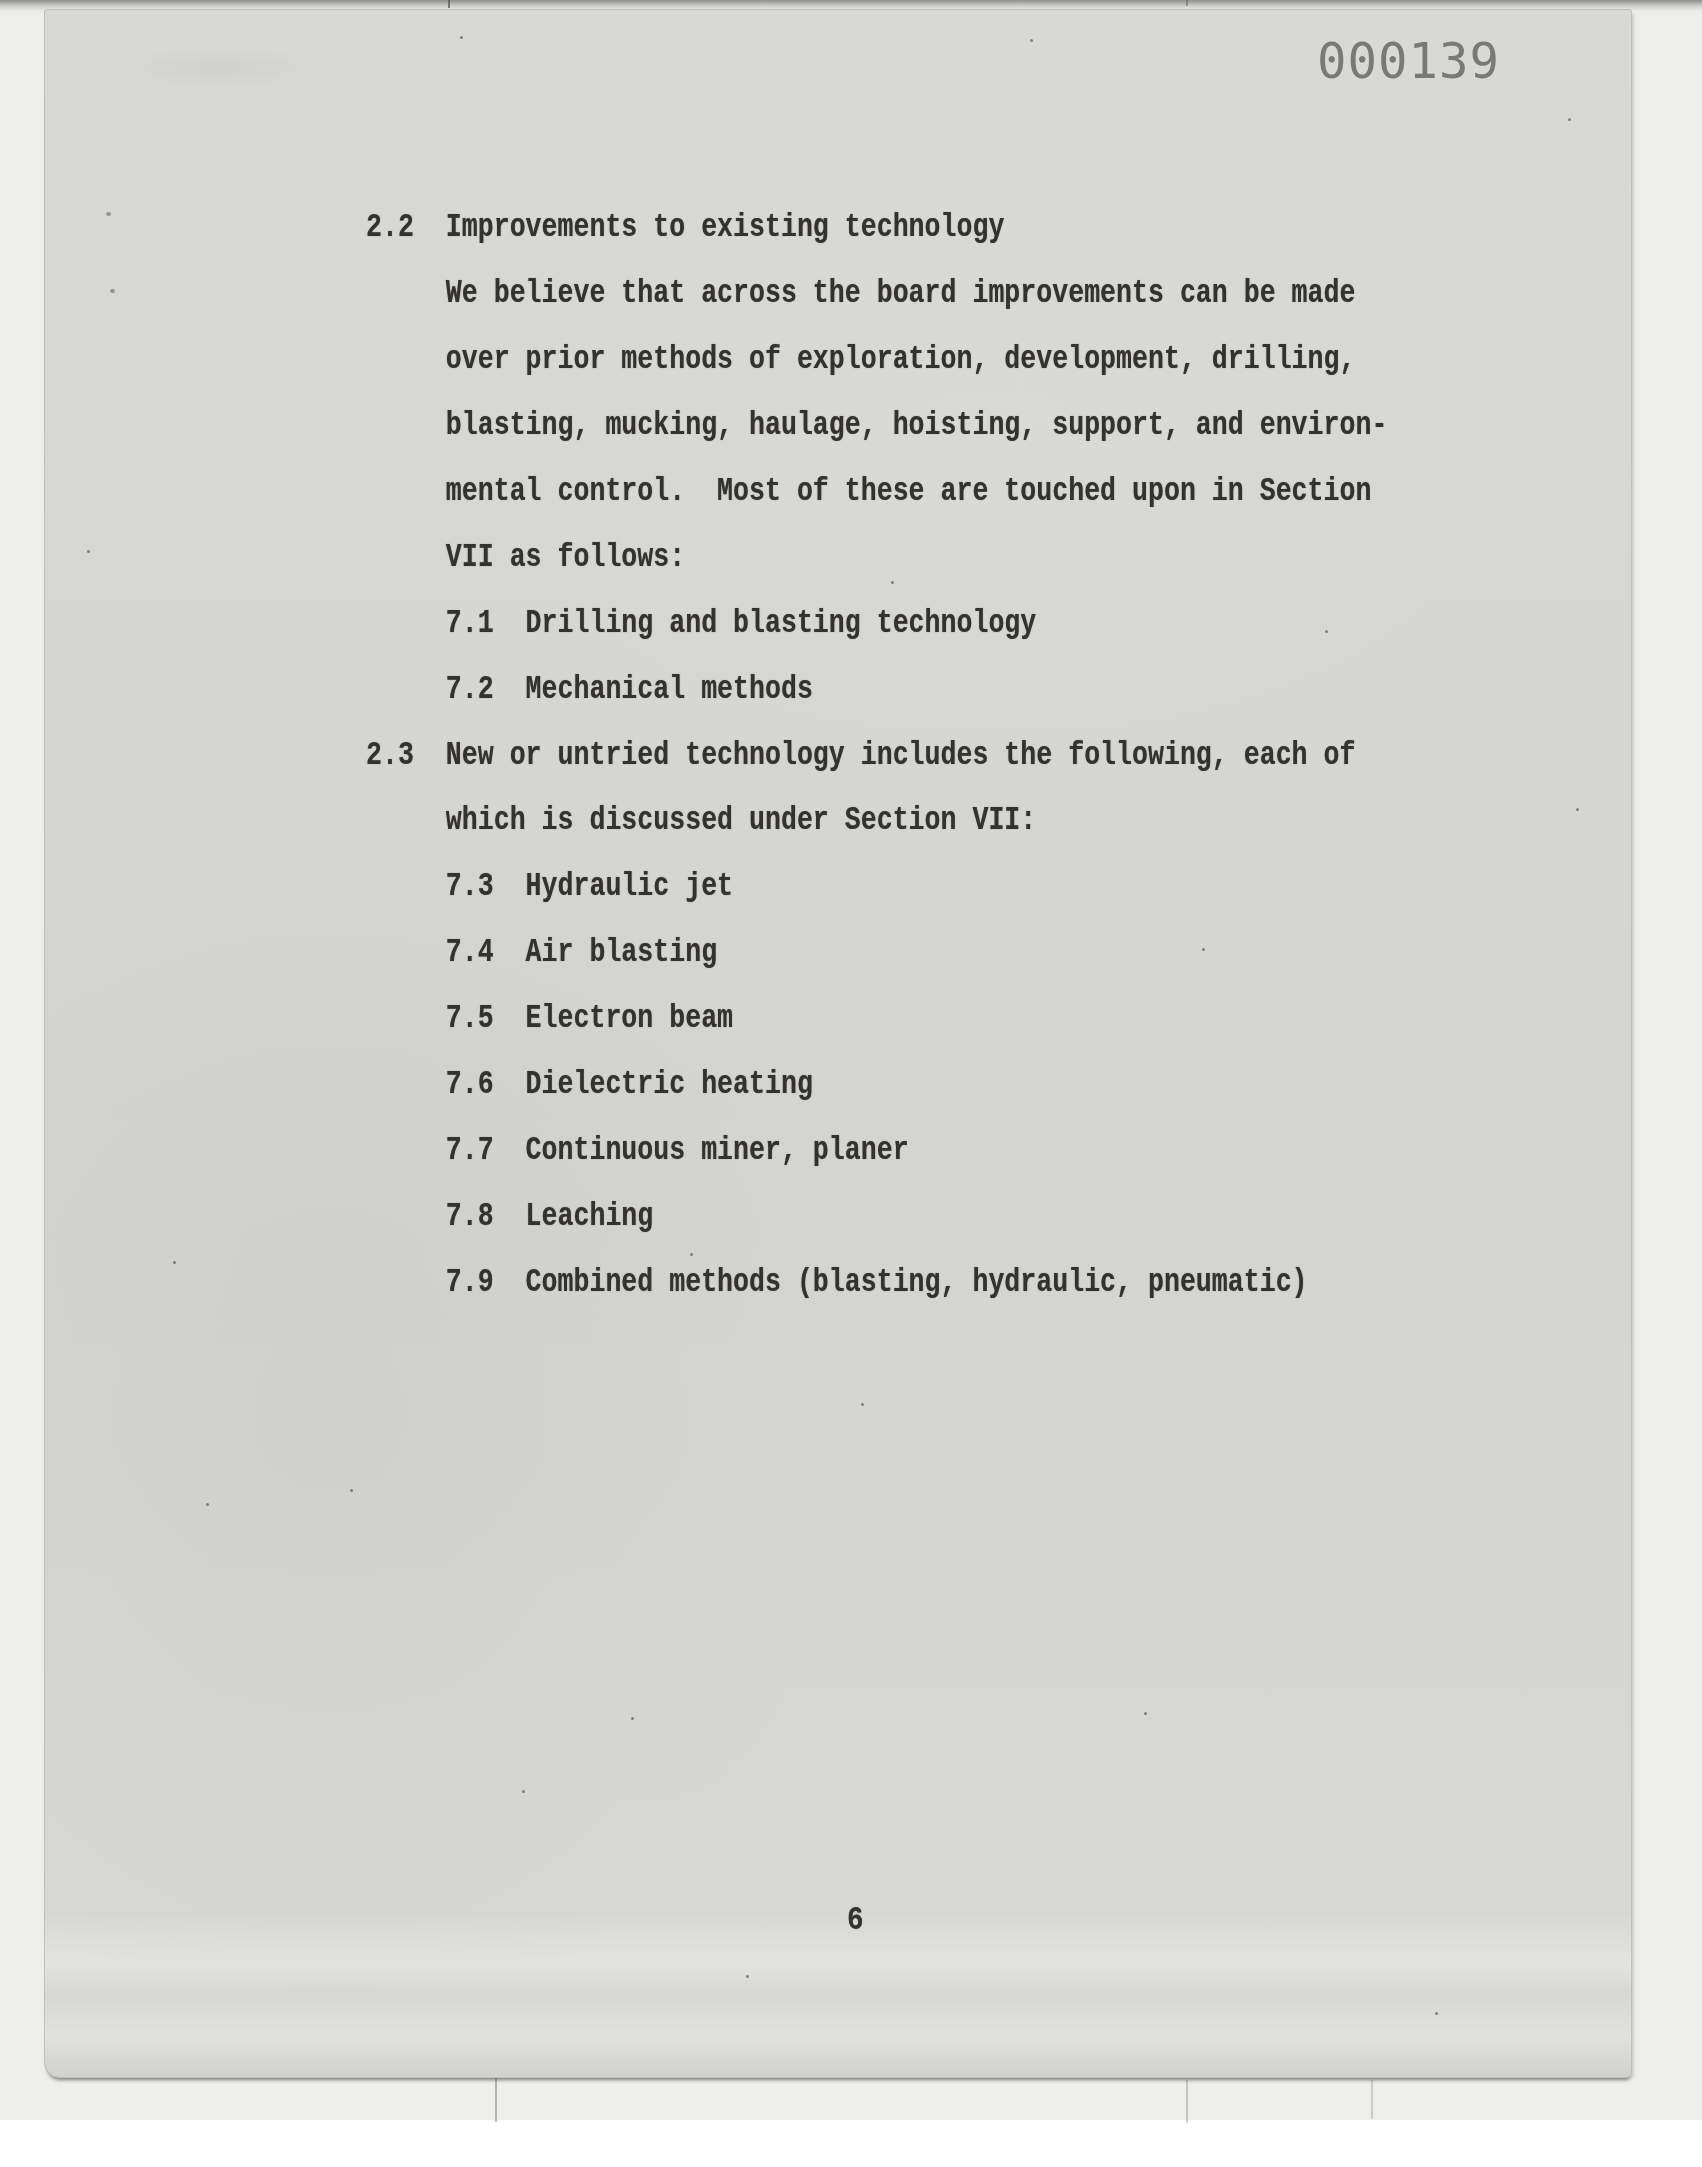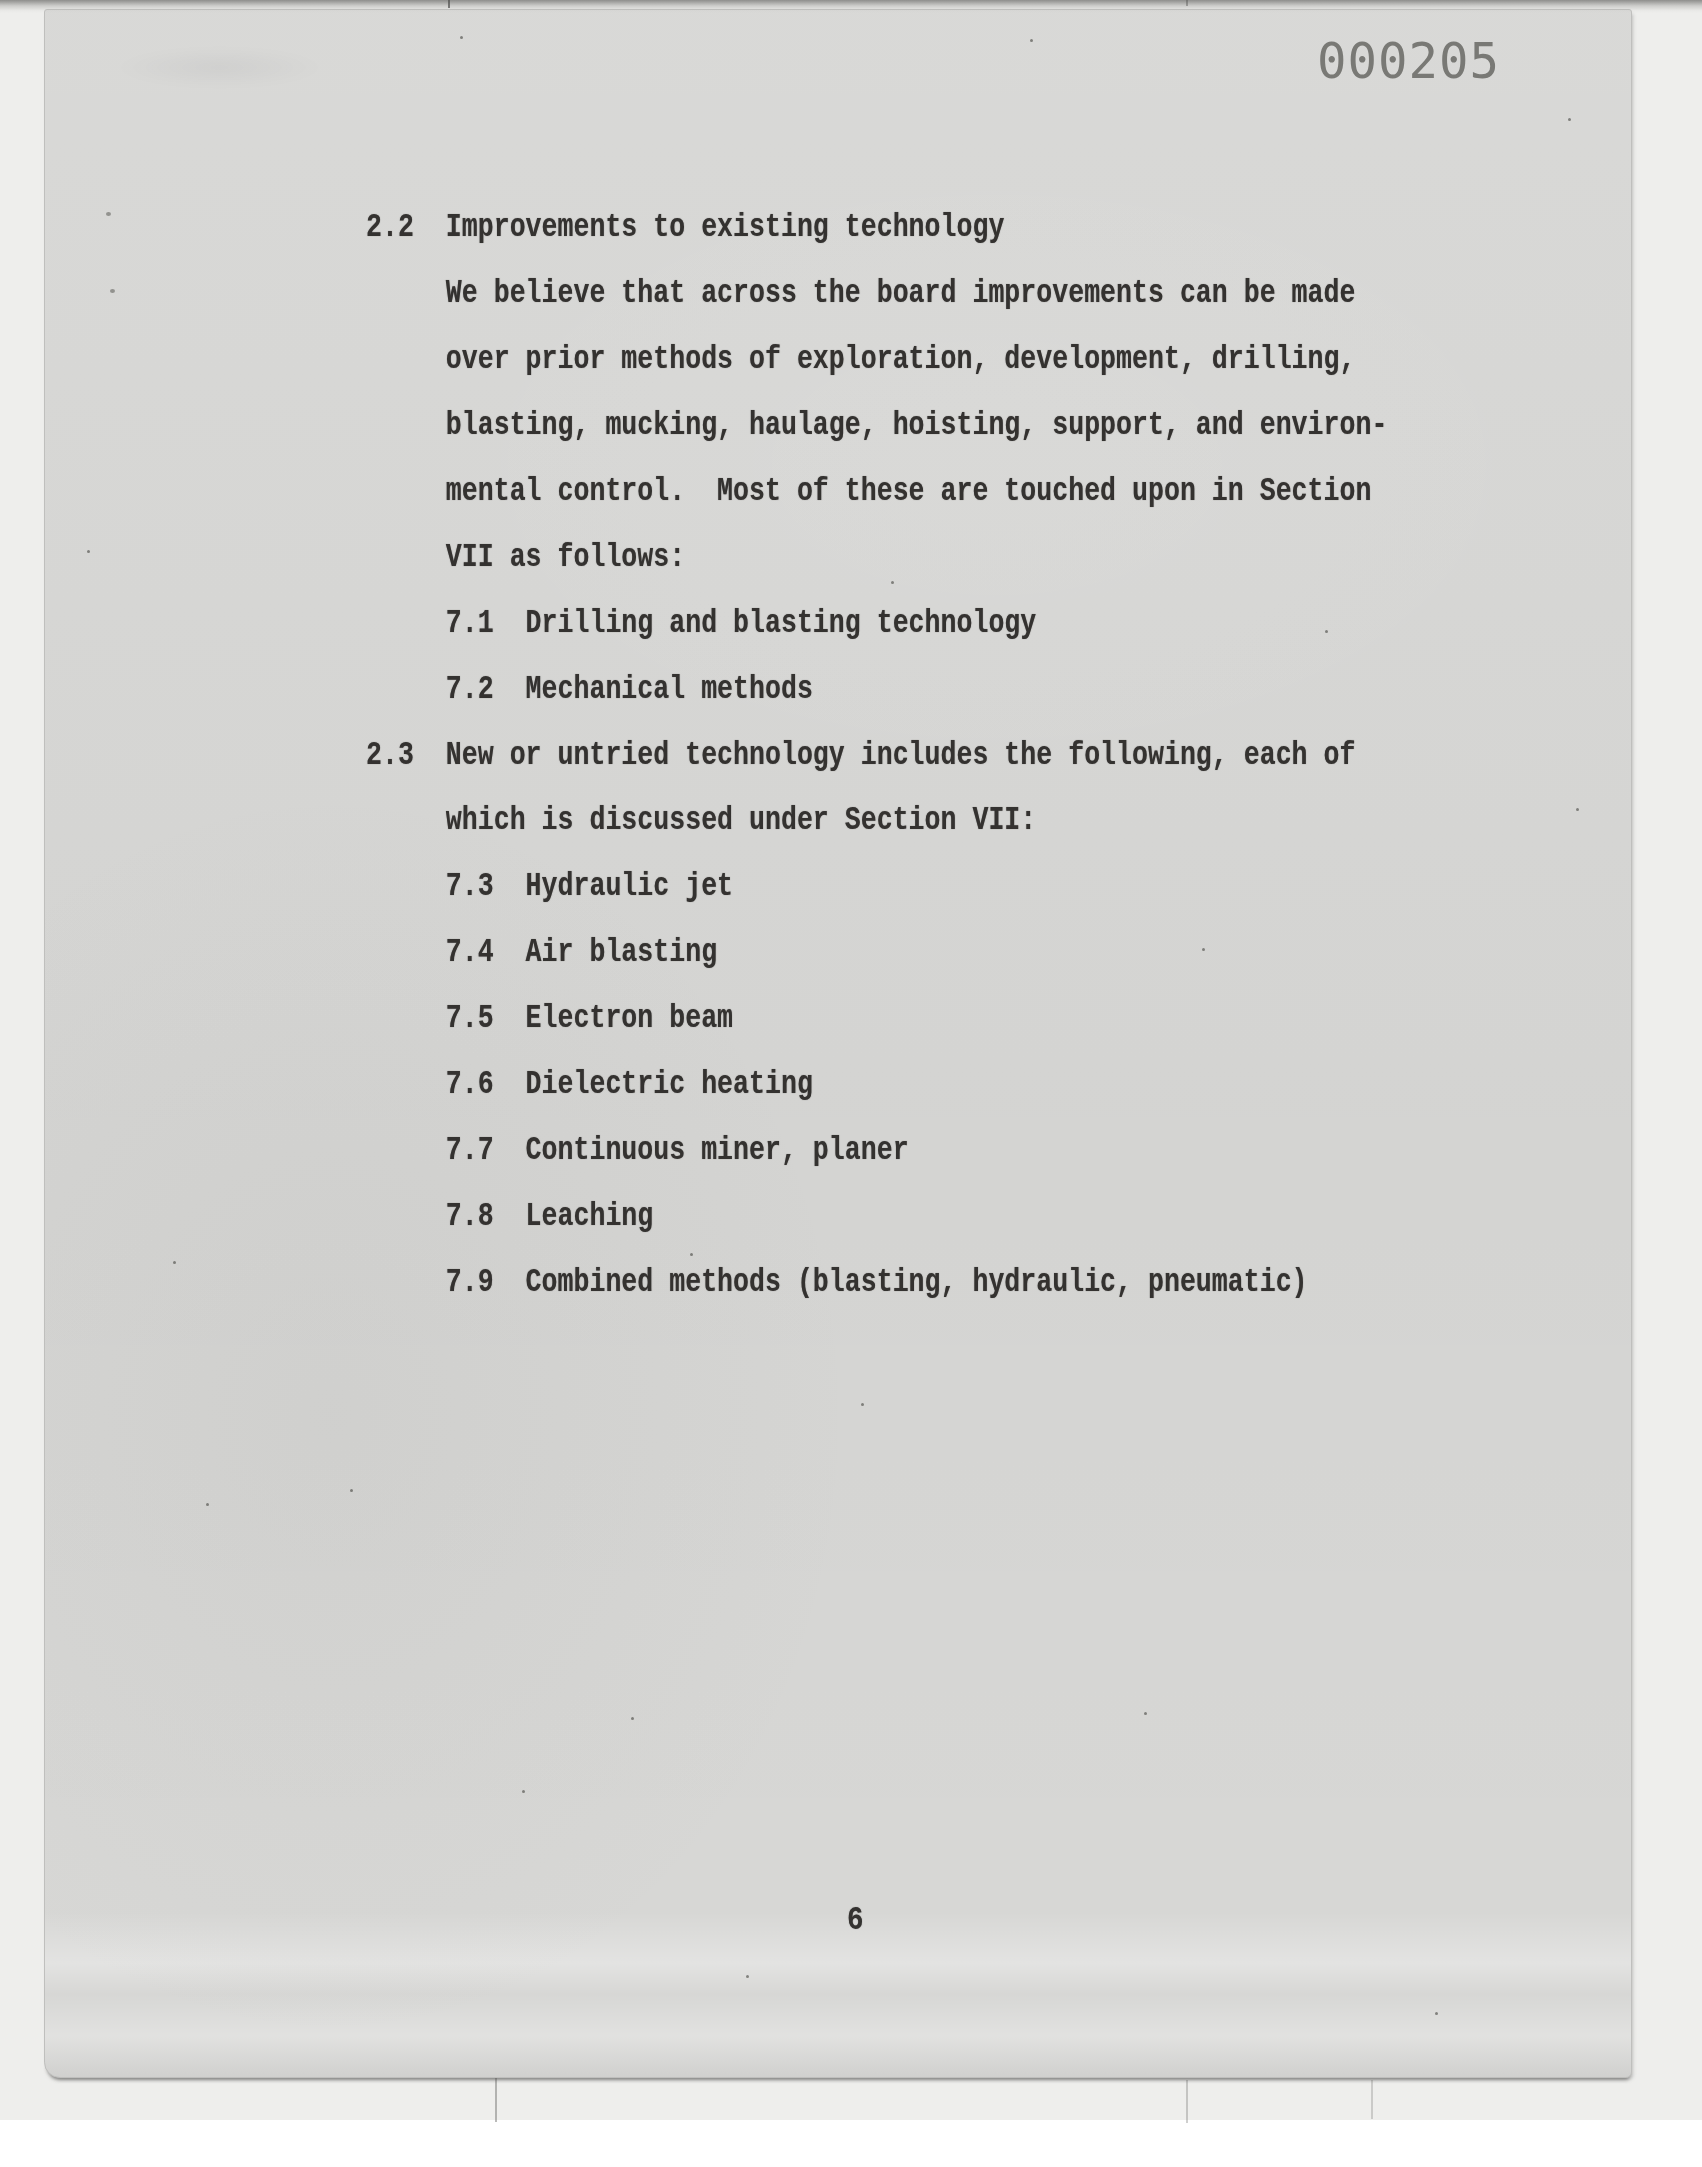--- a/index.html
+++ b/index.html
@@ -158,21 +158,21 @@
   <div class="hairline" style="left:1371px; top:2080px; height:39px; opacity:0.6;"></div>
 
   <div class="paper"></div>
 
   <div class="top-strip"></div>
   <div class="tick" style="left:448px; top:0; height:7.9px;"></div>
   <div class="tick" style="left:1186px; top:0; height:5.9px; opacity:0.6;"></div>
 
   <div class="ghost"></div>
 
-  <div class="stamp">000205</div>
+  <div class="stamp">000139</div>
 
   <pre class="doc">2.2  Improvements to existing technology
      We believe that across the board improvements can be made
      over prior methods of exploration, development, drilling,
      blasting, mucking, haulage, hoisting, support, and environ-
      mental control.  Most of these are touched upon in Section
      VII as follows:
      7.1  Drilling and blasting technology
      7.2  Mechanical methods
 2.3  New or untried technology includes the following, each of

